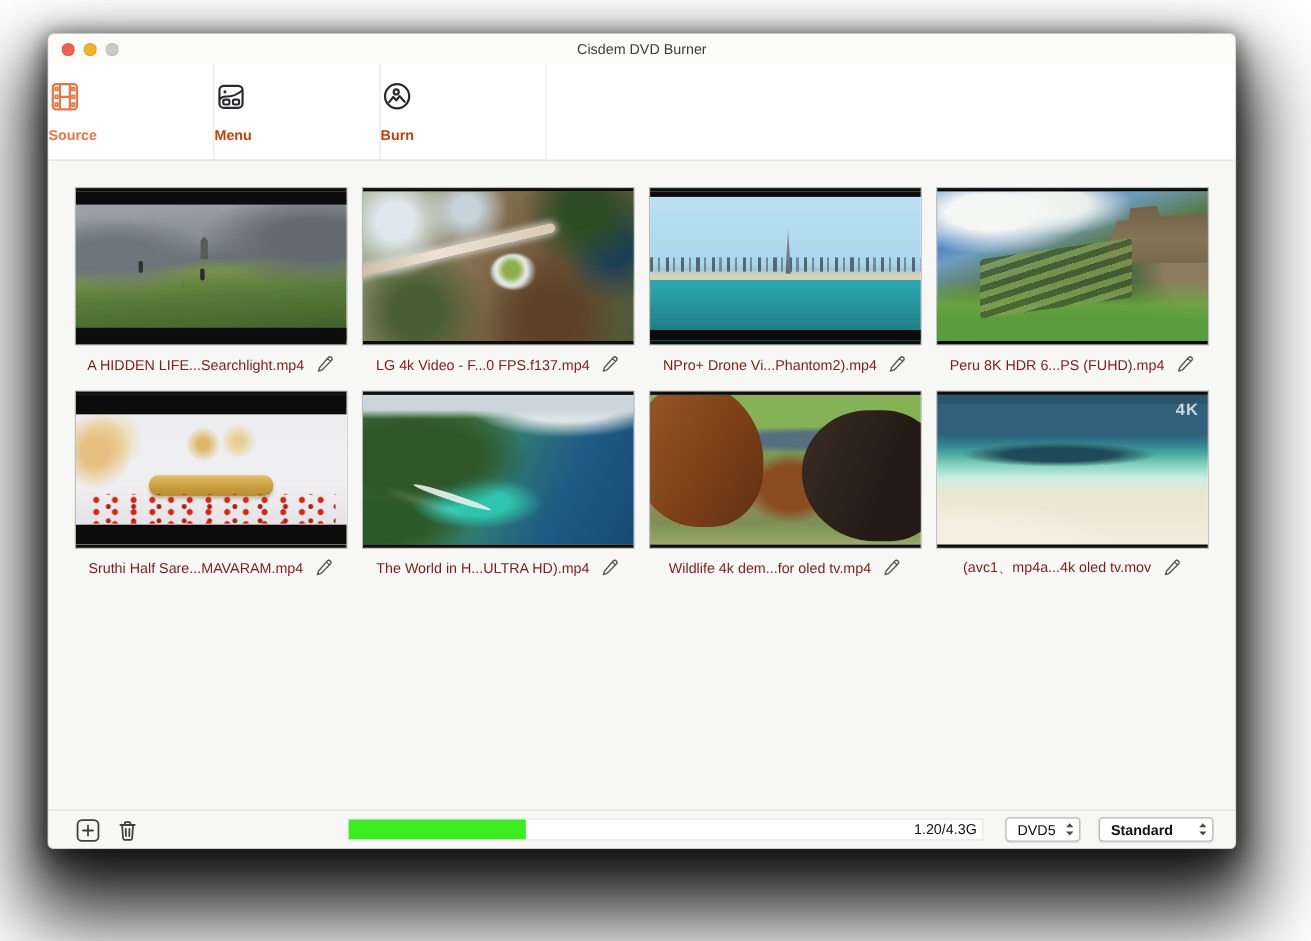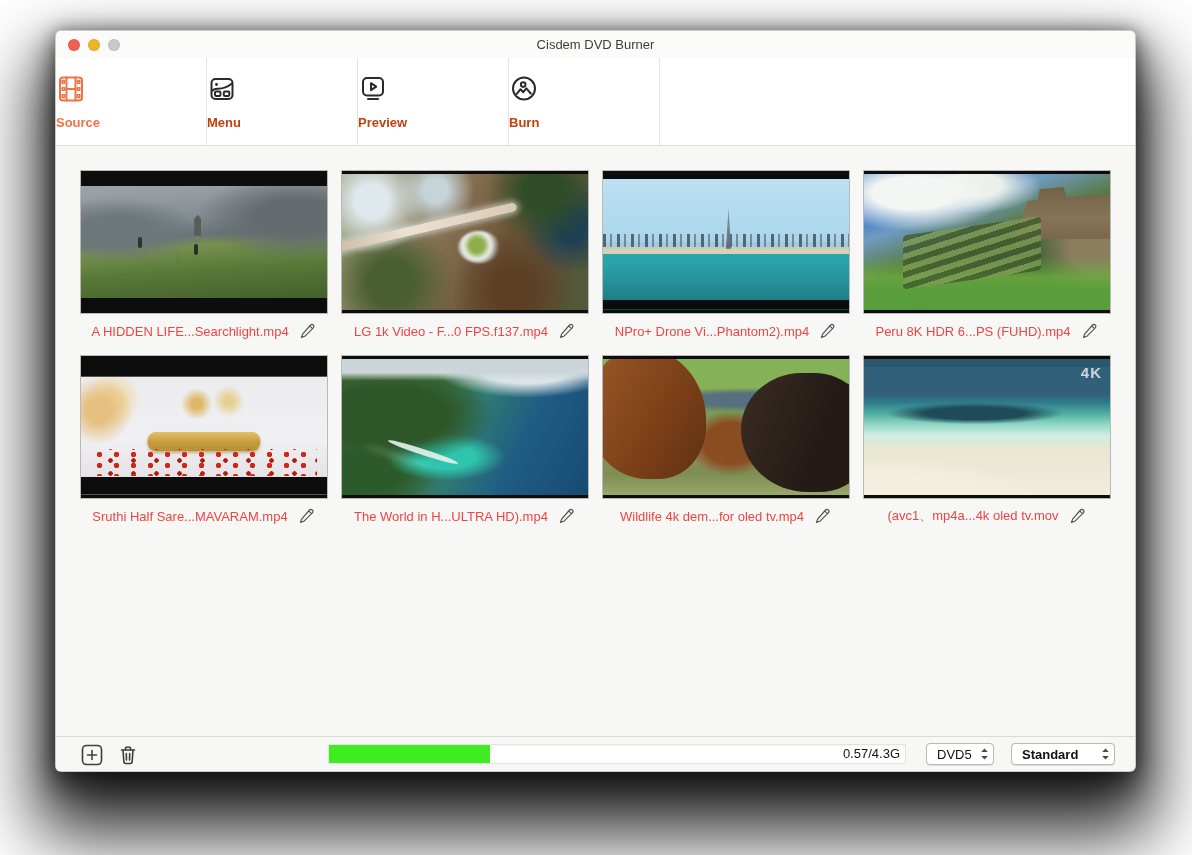--- a/index.html
+++ b/index.html
@@ -1,19 +1,19 @@
 <!DOCTYPE html>
 <html><head>
 <meta charset="utf-8">
 <style>
   * { box-sizing: border-box; margin: 0; padding: 0; }
   html,body { width:1192px; height:855px; background:#fff; overflow:hidden;
     font-family:"Liberation Sans","DejaVu Sans",sans-serif; }
 
-  .window { position:absolute; left:55px; top:30px; width:1081px; height:742px;
+  .window { position:absolute; left:43px; top:30px; width:1081px; height:742px;
     background:#f7f7f5; border-radius:6px; overflow:hidden;
     border:1px solid rgba(0,0,0,.18);
     box-shadow:0 45px 70px 18px rgba(0,0,0,.82), 0 12px 30px 4px rgba(0,0,0,.55), 0 0 16px rgba(0,0,0,.3); }
 
   
   .titlebar { position:relative; height:27px; background:#fbfbfa; display:flex;
     align-items:center; justify-content:center; }
   .title { font-size:13px; color:#3d3d3d; }
   .lights { position:absolute; left:12px; top:8px; display:flex; gap:8px; }
   .light { width:12px; height:12px; border-radius:50%; }
@@ -32,21 +32,21 @@
 
   
   .grid { position:absolute; left:25px; top:140px; display:grid;
     grid-template-columns:repeat(4,246px); column-gap:15px; row-gap:16px; }
   .cell { width:246px; }
   .thumb { width:246px; height:142px; position:relative; overflow:hidden;
     border-top:3px solid #0d0d0d; border-bottom:3px solid #0d0d0d; cursor:pointer;
     box-shadow:0 0 0 1px rgba(0,0,0,.25); }
   .caption { margin-top:9px; height:18px; display:flex; align-items:center;
     justify-content:center; gap:10px; }
-  .fname { font-size:13px; color:#ef4444; white-space:nowrap; }
+  .fname { font-size:13px; color:#7f1d1d; white-space:nowrap; }
   .edit { background:none; border:none; cursor:pointer; padding:0; line-height:0; }
 
   
   .art1 { background:
     linear-gradient(#0d0d0d,#0d0d0d) 0 0/100% 9% no-repeat,
     linear-gradient(#0d0d0d,#0d0d0d) 0 100%/100% 9% no-repeat,
     radial-gradient(ellipse 60% 45% at 88% 32%, #646c70 0 30%, rgba(100,108,112,0) 70%),
     radial-gradient(ellipse 50% 35% at 15% 42%, #6d767b 0 30%, rgba(109,118,123,0) 70%),
     linear-gradient(176deg,#9aa1a6 12%,#848d93 34%,#6a7378 45%,#77914d 52%,#587a39 68%,#46622c 90%); }
   .art1::before { content:""; position:absolute; left:46%; top:30%; width:7px; height:21px;
@@ -198,30 +198,20 @@
           <path d="M5 17 C 9 11.5, 13 19, 25 9.5"></path>
           <rect x="8" y="17.5" width="5.5" height="4.5" rx="1.2"></rect>
           <rect x="16.8" y="17.5" width="5.5" height="4.5" rx="1.2"></rect>
         </svg>
       </span>
       <span class="lbl">Menu</span>
     </div>
     <div class="tab">
       <span>
         <svg width="30" height="30" viewBox="0 0 30 30">
-          <rect x="5" y="4" width="20" height="17.5" rx="4"></rect>
-          <path d="M13 9.2 18.2 12.7 13 16.2 Z"></path>
-          <line x1="10" y1="25" x2="20" y2="25"></line>
-        </svg>
-      </span>
-      <span class="lbl">Preview</span>
-    </div>
-    <div class="tab">
-      <span>
-        <svg width="30" height="30" viewBox="0 0 30 30">
           <circle cx="15" cy="14.5" r="11"></circle>
           <circle cx="14.2" cy="10.6" r="2.3"></circle>
           <path d="M7.8 19.8 l3.7-4.6 2.8 3 3-3.8 4.5 5.1"></path>
         </svg>
       </span>
       <span class="lbl">Burn</span>
     </div>
     <div class="filler"></div>
   </div>
 
@@ -235,21 +225,21 @@
           <svg width="18" height="18" viewBox="0 0 18 18">
               <path d="M3.6 12.1 2.5 15.4 5.8 14.3 14.3 5.8 A1.95 1.95 0 0 0 11.5 3 Z M10.7 3.8 l2.8 2.8" fill="none" stroke="#555" stroke-width="1.2" stroke-linejoin="round"></path>
             </svg>
         </button>
       </div>
     </div>
 
     <div class="cell">
       <div class="thumb art2"></div>
       <div class="caption">
-        <span class="fname">LG 1k Video - F...0 FPS.f137.mp4</span>
+        <span class="fname">LG 4k Video - F...0 FPS.f137.mp4</span>
         <button class="edit">
           <svg width="18" height="18" viewBox="0 0 18 18">
               <path d="M3.6 12.1 2.5 15.4 5.8 14.3 14.3 5.8 A1.95 1.95 0 0 0 11.5 3 Z M10.7 3.8 l2.8 2.8" fill="none" stroke="#555" stroke-width="1.2" stroke-linejoin="round"></path>
             </svg>
         </button>
       </div>
     </div>
 
     <div class="cell">
       <div class="thumb art3"></div>
@@ -340,21 +330,21 @@
         <path d="M4.5 6 h13"></path>
         <path d="M8.5 6 V4.2 a.9.9 0 0 1 .9 -.9 h3.2 a.9.9 0 0 1 .9 .9 V6"></path>
         <path d="M6 6 l.9 12.2 a1.5 1.5 0 0 0 1.5 1.3 h5.2 a1.5 1.5 0 0 0 1.5 -1.3 L16 6"></path>
         <line x1="9.3" y1="9.5" x2="9.5" y2="16"></line>
         <line x1="12.7" y1="9.5" x2="12.5" y2="16"></line>
       </svg>
     </button>
 
     <div class="progress">
       <div class="fill" style="width: 28%;"></div>
-      <span class="cap">0.57/4.3G</span>
+      <span class="cap">1.20/4.3G</span>
     </div>
 
     <div class="popup popup-disc">
       <span class="val">DVD5</span>
       <svg width="11" height="18" viewBox="0 0 11 18">
         <path d="M2.2 7 L5.5 3.4 8.8 7 Z" fill="#4a4a4a"></path>
         <path d="M2.2 11 L5.5 14.6 8.8 11 Z" fill="#4a4a4a"></path>
       </svg>
     </div>
     <div class="popup popup-quality">

